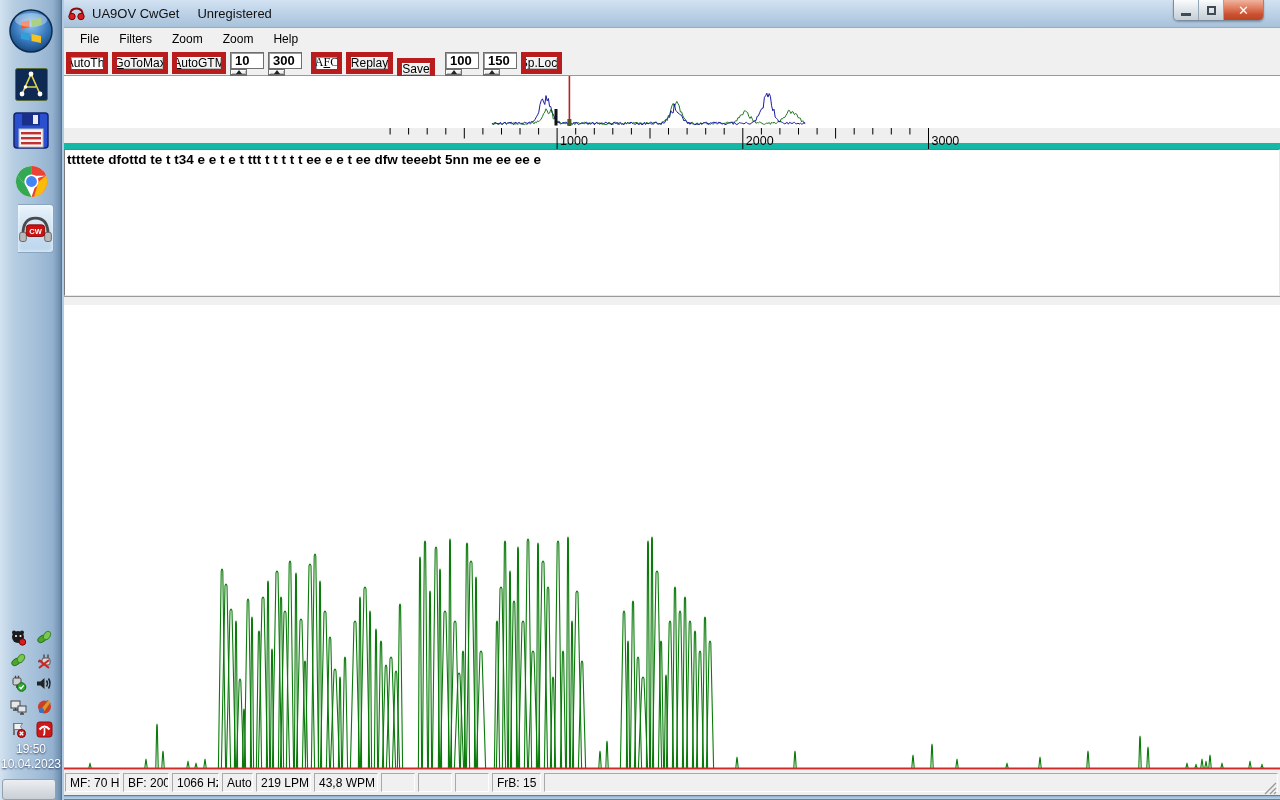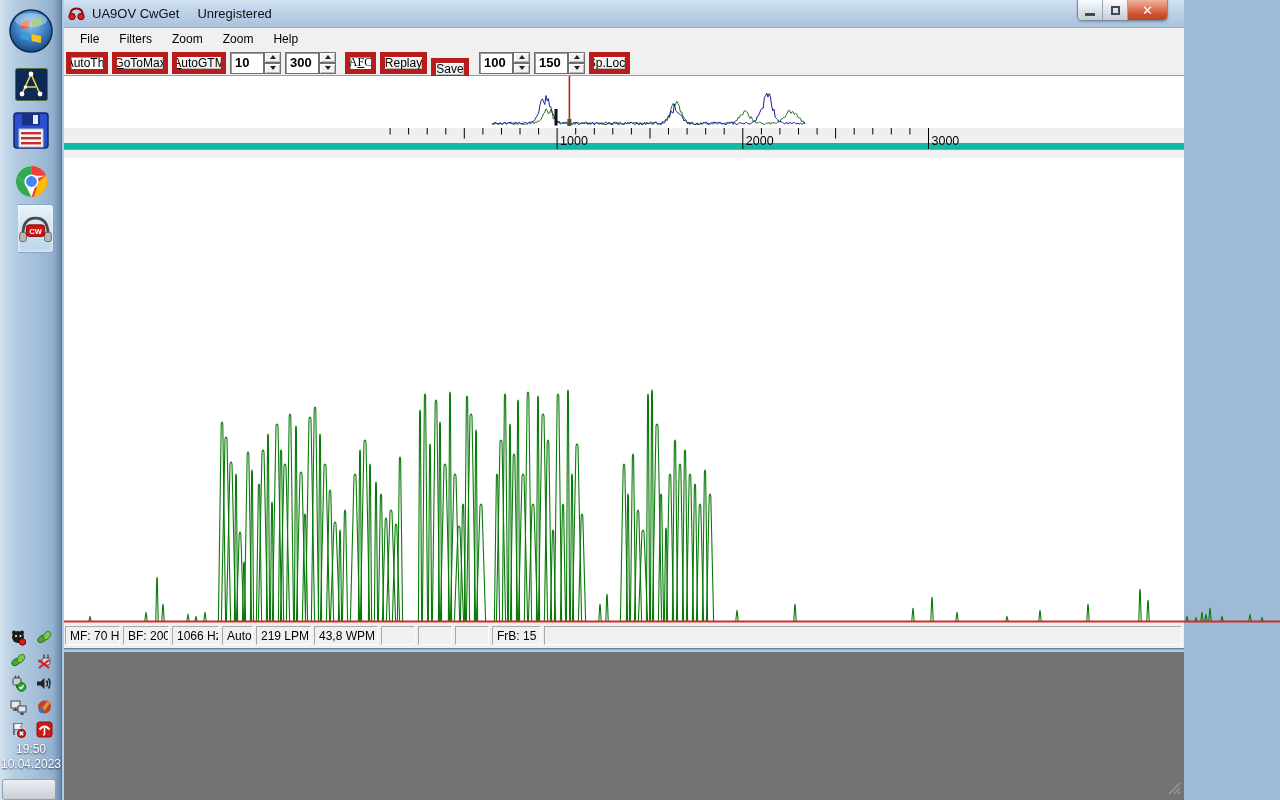--- a/index.html
+++ b/index.html
@@ -11,38 +11,38 @@
   .taskbar{position:absolute;left:0;top:0;width:62px;height:800px;
     background:linear-gradient(to right,#d3e2f0 0%,#b6cde2 22%,#a6c1da 55%,#93b1cf 85%,#6f8fae 97%,#4e6d8c 100%);}
   .tb-item{position:absolute;left:0;width:62px;display:flex;align-items:center;justify-content:center;cursor:pointer;}
   .tb-active{background:linear-gradient(#e9f3fb,#cfe3f3 45%,#bcd6ec);border:1px solid #88a6c2;border-left:none;border-radius:0 4px 4px 0;box-shadow:inset 0 0 4px #ffffffcc;}
   .tray{position:absolute;left:0;top:626px;width:62px;display:grid;grid-template-columns:26px 26px;justify-content:center;grid-auto-rows:23px;align-items:center;justify-items:center;}
   .clock{position:absolute;left:0;top:742px;width:62px;text-align:center;color:#fff;line-height:15px;font-size:12px;text-shadow:0 1px 2px rgba(10,25,60,.8);cursor:pointer;}
   .showdesk{position:absolute;left:2px;top:779px;width:54px;height:21px;border:1px solid #93a0ad;border-radius:3px;
     background:linear-gradient(#eceef1,#c9cfd6);}
 
   
-  .window{position:absolute;left:62px;top:0;width:1122px;height:800px;background:#737373;border-left:2px solid #b3cbe2;}
+  .window{position:absolute;left:62px;top:0;width:1218px;height:800px;background:#3b82f6;border-left:2px solid #b3cbe2;}
   .titlebar{position:relative;height:28px;background:linear-gradient(#d2e2f2,#b4cbe2 70%,#a8c2da);border-bottom:1px solid #8fafc9;display:flex;align-items:center;padding-left:4px;}
   .title-text{font-size:13px;color:#111;margin-left:7px;}
   .title-sub{font-size:13px;color:#111;margin-left:18px;}
   .winbtns{position:absolute;top:0;right:16px;height:21px;display:flex;border:1px solid #7b8fa3;border-top:none;border-radius:0 0 5px 5px;overflow:hidden;box-shadow:0 1px 2px rgba(0,0,0,.25);}
   .wbtn{width:25px;height:21px;display:flex;align-items:center;justify-content:center;background:linear-gradient(#fbfcfd,#dfe5ea 45%,#c3ccd5);border-right:1px solid #94a5b5;cursor:pointer;}
   .wbtn:last-child{border-right:none;}
   .wbtn.close{width:39px;background:linear-gradient(#f0b49f,#df7a5b 40%,#c9502f 70%,#b8441f);color:#fff;font-weight:bold;font-size:13px;}
   .glyph-min{width:10px;height:3px;background:#3f4a55;margin-top:8px;}
   .glyph-max{width:9px;height:9px;border:2px solid #3f4a55;}
 
   .menubar{height:22px;display:flex;align-items:center;padding-left:8px;background:#f0f0f0;}
   .menu-item{padding:2px 8px;margin-right:4px;font-size:12px;cursor:pointer;}
   .toolbar{position:relative;height:26px;background:#f0f0f0;border-bottom:1px solid #9a9a9a;display:flex;align-items:center;padding:0 0 0 2px;}
   .btn3d{height:22px;background:#f2f2f2;border:5px solid #b91c1c;box-shadow:inset 1px 1px 0 #ffffff,inset -1px -1px 0 #bcbcbc;
     display:flex;align-items:center;justify-content:center;font-size:12px;margin-right:4px;cursor:pointer;overflow:hidden;white-space:nowrap;}
   .btn3d.pressed{background:#fbfbfb;box-shadow:inset 1px 1px 0 #9a9a9a,inset -1px -1px 0 #ffffff;}
-  .spin{display:flex;margin-right:4px;height:22px;}
+  .spin{display:flex;margin-right:4px;height:22px;flex-direction:column;}
   .spin .box{width:34px;height:22px;background:#fff;border:1px solid #6f6f6f;box-shadow:inset 1px 1px 0 #9a9a9a;
     font-weight:bold;font-size:13px;display:flex;align-items:center;padding-left:4px;}
   .spin .arrows{width:17px;display:flex;flex-direction:column;}
   .spin .arr{flex:1;background:#f2f2f2;border:1px solid #6f6f6f;box-shadow:inset 1px 1px 0 #fff,inset -1px -1px 0 #bcbcbc;display:flex;align-items:center;justify-content:center;cursor:pointer;}
   .tri-up{width:0;height:0;border-left:3px solid transparent;border-right:3px solid transparent;border-bottom:4px solid #222;}
   .tri-dn{width:0;height:0;border-left:3px solid transparent;border-right:3px solid transparent;border-top:4px solid #222;}
 
   .spectrum-wrap{position:relative;height:52px;background:#fff;}
   .ruler-wrap{position:relative;height:21px;background:#efefef;border-bottom:6px solid #14b8a6;}
   .decoded{position:relative;height:147px;background:#fff;border:1px solid;border-color:#7a7a7a #e8e8e8 #e8e8e8 #7a7a7a;
@@ -341,20 +341,23 @@
           <line x1="771.6" y1="0" x2="771.6" y2="10.5" stroke="#000" stroke-width="1"></line>
           <line x1="790.2" y1="0" x2="790.2" y2="6.5" stroke="#000" stroke-width="1"></line>
           <line x1="808.8" y1="0" x2="808.8" y2="6.5" stroke="#000" stroke-width="1"></line>
           <line x1="827.3" y1="0" x2="827.3" y2="6.5" stroke="#000" stroke-width="1"></line>
           <line x1="845.9" y1="0" x2="845.9" y2="6.5" stroke="#000" stroke-width="1"></line>
           <line x1="864.5" y1="0" x2="864.5" y2="21" stroke="#000" stroke-width="1"></line>
           <text x="867.5" y="17" font-size="12.5" fill="#000" font-family="Liberation Sans, sans-serif">3000</text>
         </svg>
     </div>
 
+    <div class="decoded">
+      <span>ttttete dfottd te t t34 e e t e t ttt t t t t t ee e e t ee dfw teeebt 5nn me ee ee e</span>
+    </div>
 
     <div class="splitter"></div>
 
     <div class="wave-wrap">
       <svg id="waveSvg" width="1216" height="465" viewBox="0 0 1216 465">
           <path d="M24.8 463 L25.7 460 Q26 456 26.3 460 L27.2 463" fill="none" stroke="#0a7a0a" stroke-width="1.1"></path>
           <path d="M80.8 463 L81.7 456 Q82 452 82.3 456 L83.2 463" fill="none" stroke="#0a7a0a" stroke-width="1.1"></path>
           <path d="M91.8 463 L92.7 421 Q93 417 93.3 421 L94.2 463" fill="none" stroke="#0a7a0a" stroke-width="1.1"></path>
           <path d="M97.8 463 L98.7 448 Q99 444 99.3 448 L100.2 463" fill="none" stroke="#0a7a0a" stroke-width="1.1"></path>
           <path d="M122.8 463 L123.7 458 Q124 454 124.3 458 L125.2 463" fill="none" stroke="#0a7a0a" stroke-width="1.1"></path>

